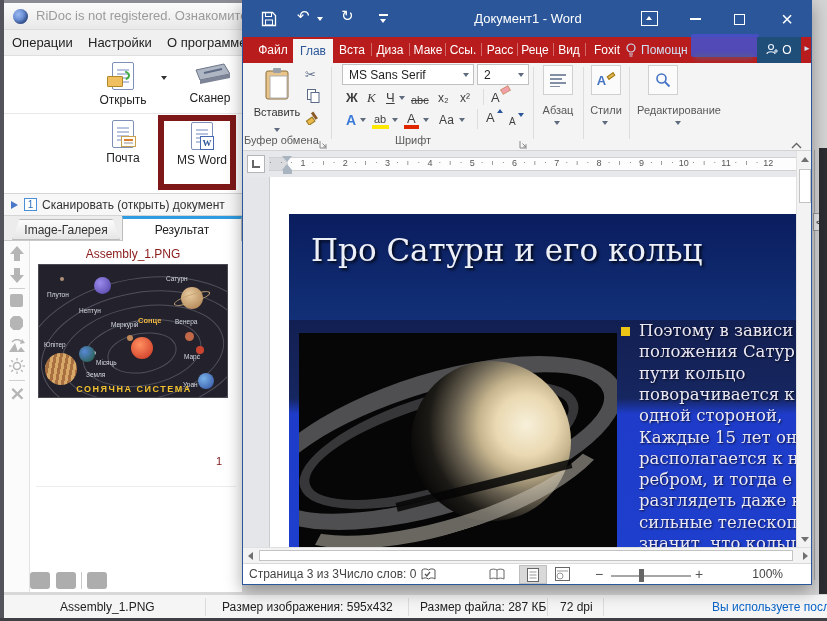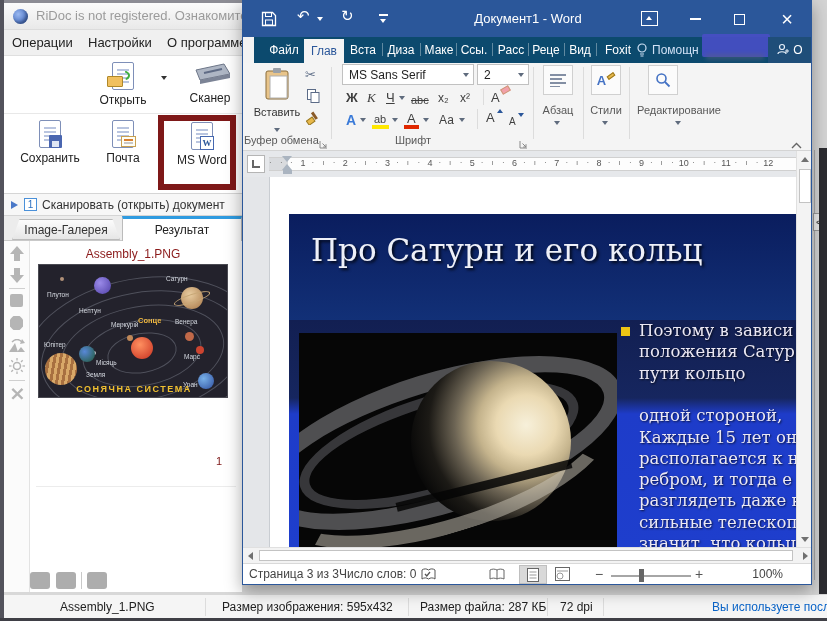--- a/index.html
+++ b/index.html
@@ -63,29 +63,20 @@
       <span style="width:40px;height:26px;display:block">
         <svg width="40" height="26">
             <polygon points="6,8 34,2 40,12 10,18" fill="#aeb6c4" stroke="#6d7688"></polygon>
             <polygon points="10,18 40,12 40,16 10,22" fill="#7c8496"></polygon>
             <line x1="14" y1="11" x2="32" y2="7" stroke="#5f6b85" stroke-width="2"></line>
           </svg>
       </span>
       <span>Сканер</span>
     </div>
     <div class="ab" style="left:0;top:57px;width:238px;height:1px;background:#e8e8e8"></div>
-    <div class="ab tbtn" style="left:10px;top:64px;width:72px">
-      <span class="doc" style="position:relative">
-          <i></i>
-        <span class="ab" style="left:9px;top:14px;width:13px;height:13px;background:#4a66b0;border-radius:1px">
-            <span class="ab" style="left:3px;top:6px;width:7px;height:6px;background:#dfe6f4"></span>
-          </span>
-      </span>
-      <span>Сохранить</span>
-    </div>
     <div class="ab tbtn" style="left:90px;top:64px;width:58px">
       <span class="doc" style="position:relative">
           <i></i>
         <span class="ab" style="left:8px;top:15px;width:15px;height:11px;background:#fdfdf5;border:1px solid #c8a050">
             <span class="ab" style="left:2px;top:2px;width:9px;height:1.5px;background:#d88030"></span>
             <span class="ab" style="left:2px;top:5px;width:9px;height:1.5px;background:#c8c8c8"></span>
           </span>
       </span>
       <span>Почта</span>
     </div>
@@ -235,21 +226,21 @@
       </span>
     <div class="ab ctr" style="left:432px;top:0;width:40px;height:36px">
         <span style="width:11px;height:2px;background:#fff"></span>
       </div>
     <div class="ab ctr" style="left:476px;top:0;width:40px;height:36px">
         <span style="width:11px;height:11px;border:1.5px solid #fff"></span>
       </div>
     <div class="ab ctr" style="left:518px;top:0;width:52px;height:36px;font-size:20px;color:#fff">×</div>
   </div>
 
-  <div class="ab" style="left:11px;top:36px;width:570px;height:26px;background:#0c4a6e">
+  <div class="ab" style="left:0;top:36px;width:570px;height:26px;background:#b91c1c">
     <div class="ab wtab" style="left:8px;top:0;width:44px;height:26px;line-height:26px">Файл</div>
     <div class="ab" style="left:50px;top:2px;width:40px;height:24px;line-height:24px;background:#f4f4f4;color:#2b579a;font-size:12px;text-align:center">Глав</div>
     <div class="ab" id="wtabs" style="left:0;top:0;width:570px;height:26px">
         <div class="ab wtab" style="left: 92px; top: 0px; width: 34px; height: 26px; line-height: 26px;">Вста</div>
         <div class="ab" style="left: 128px; top: 6px; width: 1px; height: 13px; background: rgba(255, 255, 255, 0.35);"></div>
         <div class="ab wtab" style="left: 130px; top: 0px; width: 34px; height: 26px; line-height: 26px;">Диза</div>
         <div class="ab" style="left: 166px; top: 6px; width: 1px; height: 13px; background: rgba(255, 255, 255, 0.35);"></div>
         <div class="ab wtab" style="left: 168px; top: 0px; width: 34px; height: 26px; line-height: 26px;">Маке</div>
         <div class="ab" style="left: 202px; top: 6px; width: 1px; height: 13px; background: rgba(255, 255, 255, 0.35);"></div>
         <div class="ab wtab" style="left: 204px; top: 0px; width: 32px; height: 26px; line-height: 26px;">Ссы.</div>
@@ -470,20 +461,21 @@
           <div class="ab" style="left:112px;top:28px;width:160px;height:160px;border-radius:50%;background:radial-gradient(circle at 72% 40%,#f7f0da 0%,#ead9b2 20%,#c4b38c 32%,#6b6353 48%,#1c1a16 65%,#070707 80%)"></div>
           <div class="ab" style="left:-30px;top:70px;width:350px;height:130px;border:14px solid transparent;border-bottom-color:rgba(205,200,185,.5);border-radius:50%;transform:rotate(-17deg)"></div>
           <div class="ab" style="left:95px;top:148px;width:180px;height:9px;background:rgba(5,5,5,.85);transform:rotate(-14deg)"></div>
         </div>
 
         <span class="ab" style="left:332px;top:7px;width:9px;height:9px;background:#edc514"></span>
         <div class="ab" id="bullets" style="left:350px;top:0px;width:180px;height:227px">
             <div class="tx serif" style="position: absolute; left: 0px; top: 22.3px; font-size: 16.5px; color: rgb(235, 232, 244); text-shadow: rgba(0, 0, 0, 0.7) 1px 1px 2px;">положения Сатур</div>
             <div class="tx serif" style="position: absolute; left: 0px; top: 1px; font-size: 16.5px; color: rgb(235, 232, 244); text-shadow: rgba(0, 0, 0, 0.7) 1px 1px 2px;">Поэтому в зависи</div>
             <div class="tx serif" style="position: absolute; left: 0px; top: 43.6px; font-size: 16.5px; color: rgb(235, 232, 244); text-shadow: rgba(0, 0, 0, 0.7) 1px 1px 2px;">пути кольцо</div>
+            <div class="tx serif" style="position: absolute; left: 0px; top: 64.9px; font-size: 16.5px; color: rgb(235, 232, 244); text-shadow: rgba(0, 0, 0, 0.7) 1px 1px 2px;">поворачивается к</div>
             <div class="tx serif" style="position: absolute; left: 0px; top: 86.2px; font-size: 16.5px; color: rgb(235, 232, 244); text-shadow: rgba(0, 0, 0, 0.7) 1px 1px 2px;">одной стороной,</div>
             <div class="tx serif" style="position: absolute; left: 0px; top: 107.5px; font-size: 16.5px; color: rgb(235, 232, 244); text-shadow: rgba(0, 0, 0, 0.7) 1px 1px 2px;">Каждые 15 лет он</div>
             <div class="tx serif" style="position: absolute; left: 0px; top: 128.8px; font-size: 16.5px; color: rgb(235, 232, 244); text-shadow: rgba(0, 0, 0, 0.7) 1px 1px 2px;">располагается к н</div>
             <div class="tx serif" style="position: absolute; left: 0px; top: 150.1px; font-size: 16.5px; color: rgb(235, 232, 244); text-shadow: rgba(0, 0, 0, 0.7) 1px 1px 2px;">ребром, и тогда е</div>
             <div class="tx serif" style="position: absolute; left: 0px; top: 171.4px; font-size: 16.5px; color: rgb(235, 232, 244); text-shadow: rgba(0, 0, 0, 0.7) 1px 1px 2px;">разглядеть даже в</div>
             <div class="tx serif" style="position: absolute; left: 0px; top: 192.7px; font-size: 16.5px; color: rgb(235, 232, 244); text-shadow: rgba(0, 0, 0, 0.7) 1px 1px 2px;">сильные телескоп</div>
             <div class="tx serif" style="position: absolute; left: 0px; top: 214px; font-size: 16.5px; color: rgb(235, 232, 244); text-shadow: rgba(0, 0, 0, 0.7) 1px 1px 2px;">значит, что кольц</div>
           </div>
       </div>
     </div>

